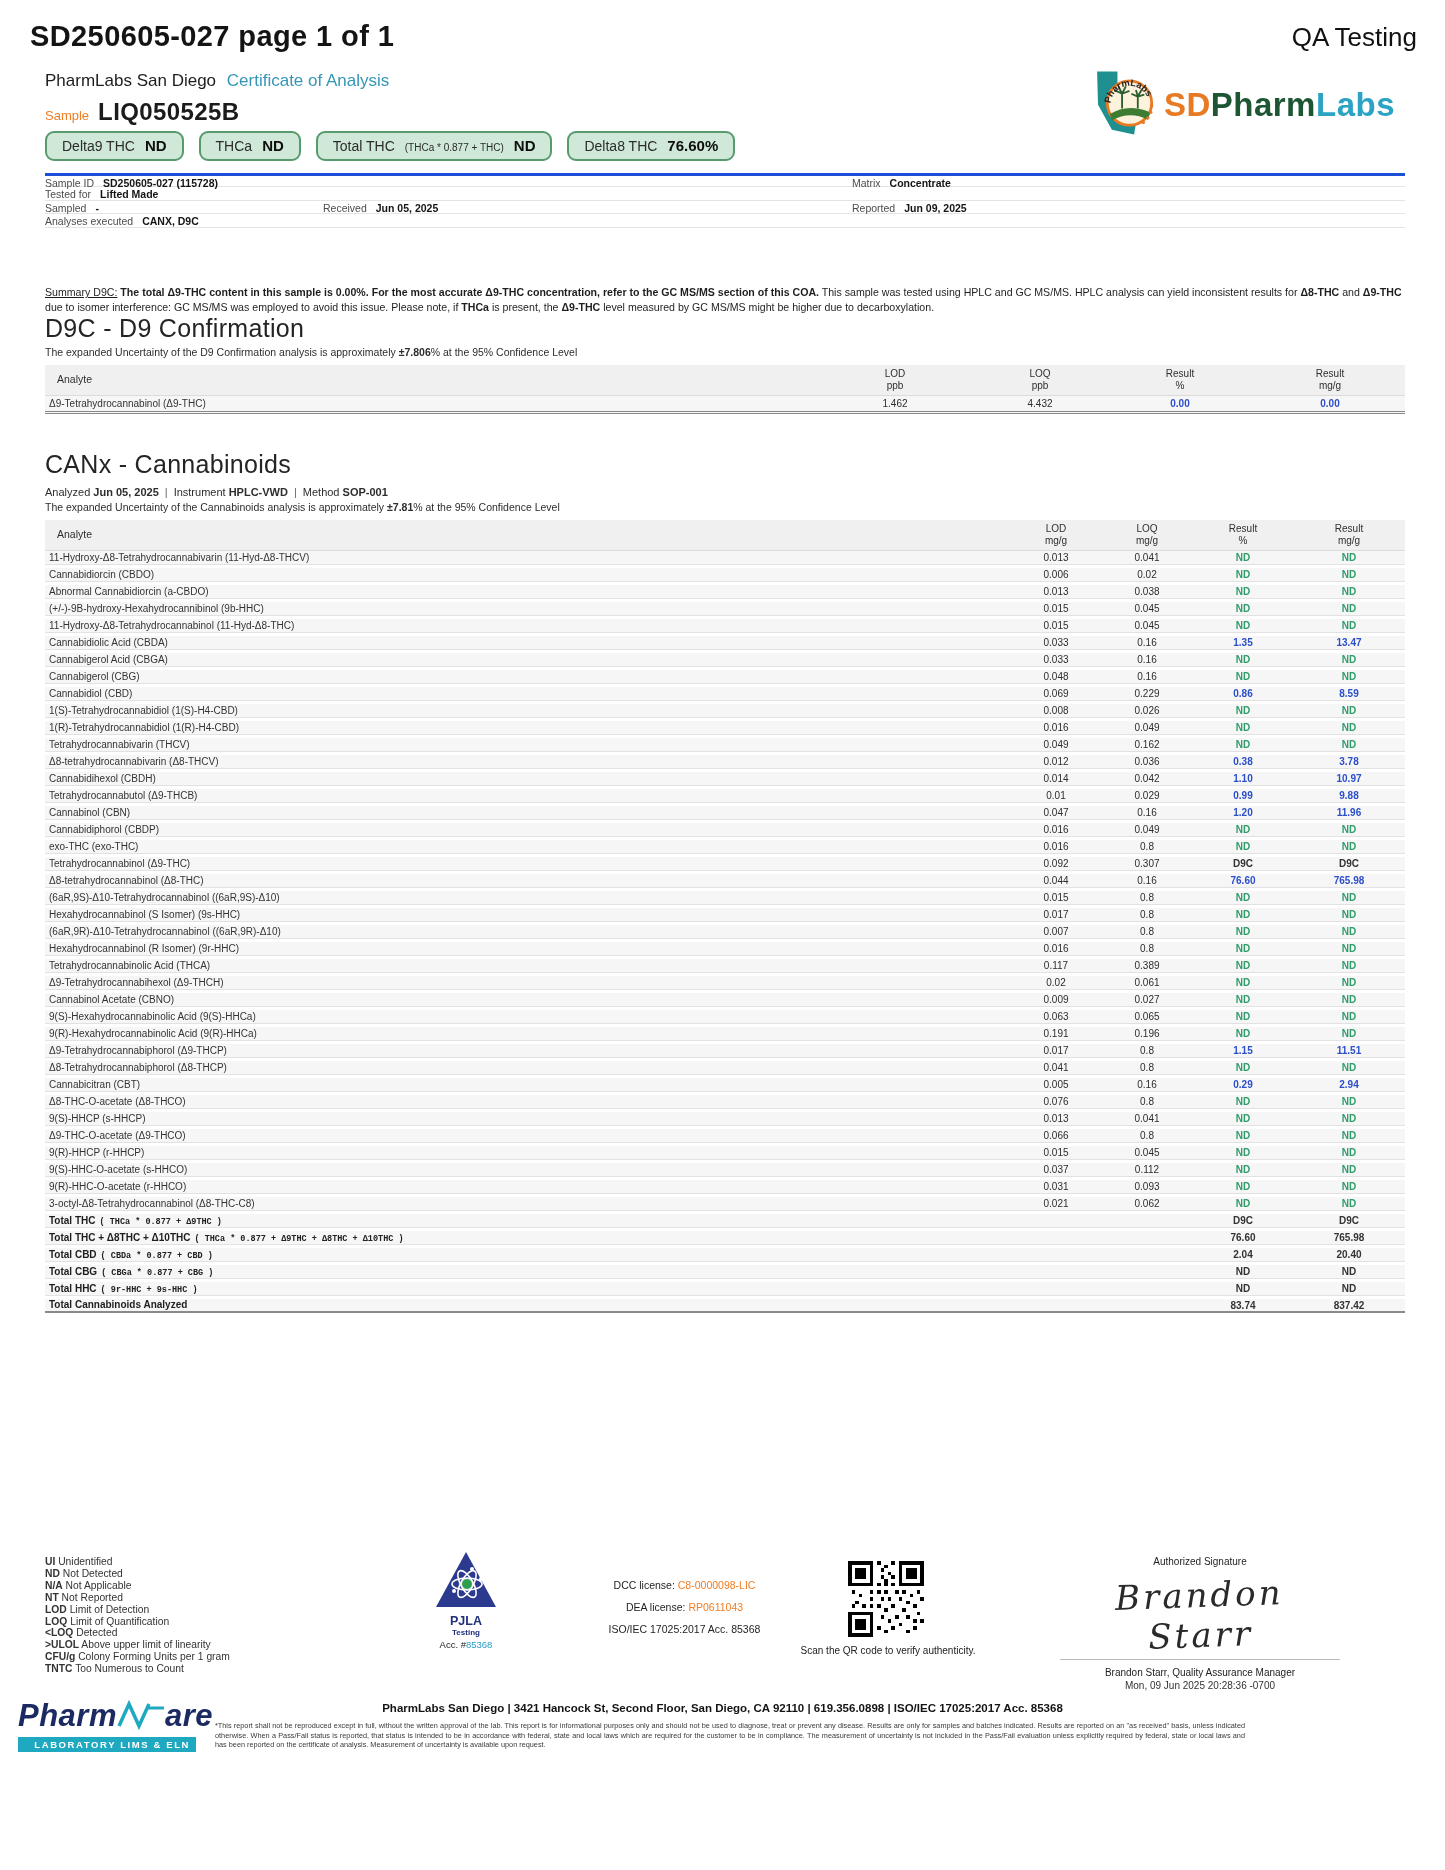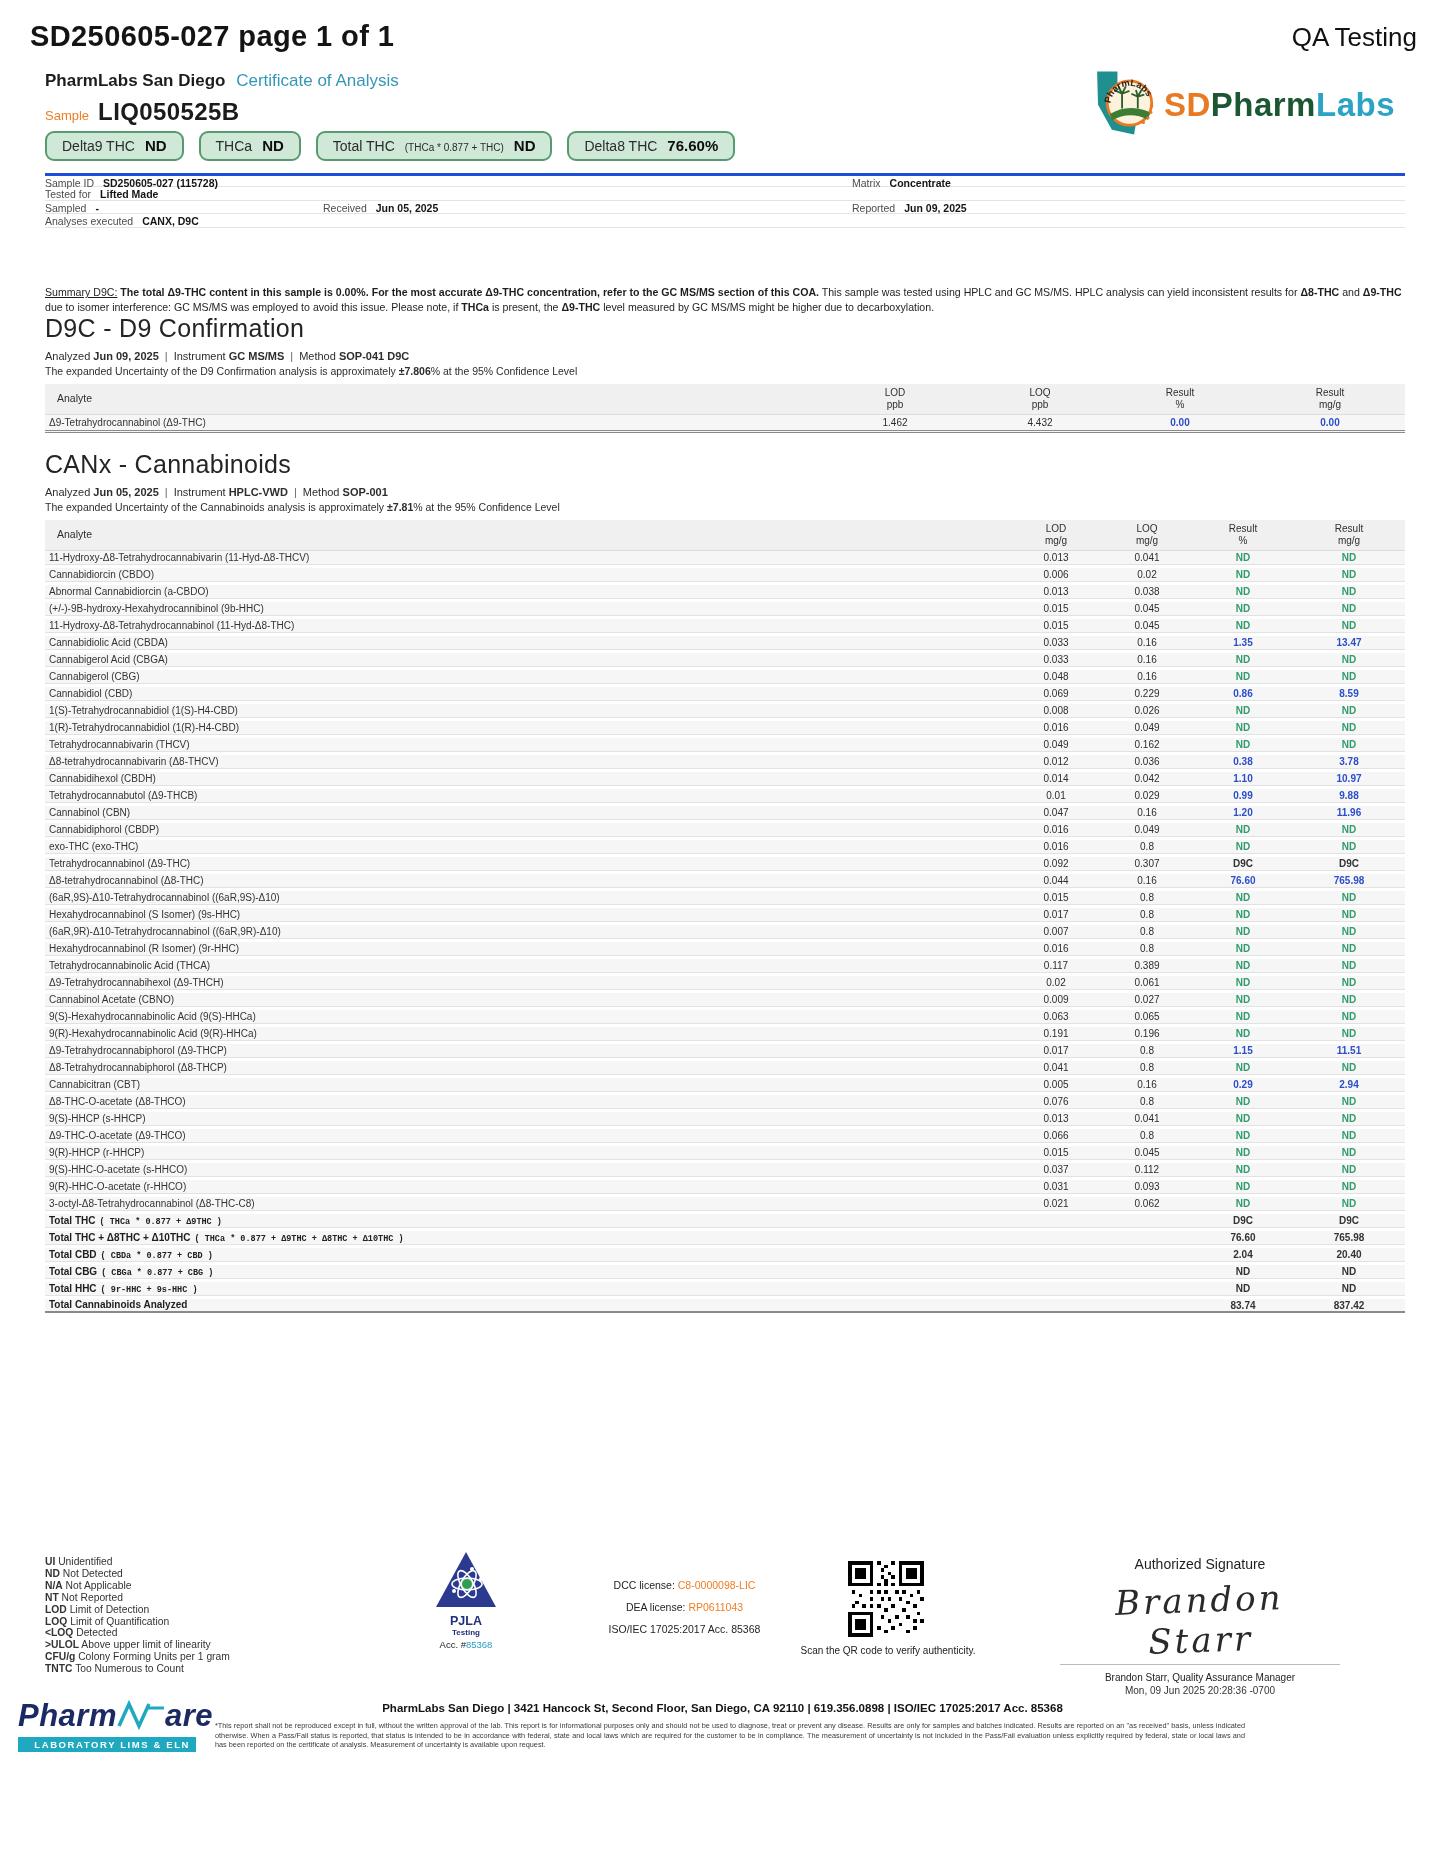--- a/index.html
+++ b/index.html
@@ -3,21 +3,21 @@
 <meta charset="utf-8">
 <style>
   * { margin:0; padding:0; box-sizing:border-box; }
   body { background:#fff; font-family:"Liberation Sans", sans-serif; }
   .page { position:relative; width:1445px; height:1870px; background:#fff; overflow:hidden; color:#222; }
 
   
   .doc-title { position:absolute; left:30px; top:20px; font-size:29px; font-weight:700; color:#141414; letter-spacing:.4px; }
   .qa { position:absolute; right:28px; top:22px; font-size:26px; font-weight:500; color:#111; }
   .lab-line { position:absolute; left:45px; top:71px; font-size:17px; }
-  .lab-name { font-weight:700; color:#1d1d1d; }
+  .lab-name { font-weight:400; color:#1d1d1d; }
   .coa { color:#3597b8; margin-left:6px; }
   .logo-block { position:absolute; right:50px; top:66px; display:flex; align-items:center; gap:4px; }
   .logo-text { font-size:33px; font-weight:700; letter-spacing:.5px; }
   .logo-sd { color:#e87a24; } .logo-pharm { color:#1d5632; } .logo-labs { color:#2ba3c4; }
   .sample-line { position:absolute; left:45px; top:98px; display:flex; align-items:baseline; gap:9px; }
   .sample-label { font-size:13px; color:#ef7d23; }
   .sample-id { font-size:24px; font-weight:700; color:#1b1b1b; letter-spacing:.4px; }
   .badges { position:absolute; left:45px; top:131px; display:flex; gap:15px; }
   .badge { display:inline-flex; align-items:baseline; gap:10px; background:#cfe8d7; border:2px solid #569a6d; border-radius:9px; padding:4px 15px 5px; }
   .badge .bl { font-size:14px; color:#2c2c2c; }
@@ -72,21 +72,21 @@
   .pjla { position:absolute; left:418px; top:1551px; width:96px; text-align:center; }
   .pjla-name { font-size:12.5px; font-weight:700; color:#20307c; margin-top:1px; }
   .pjla-sub { font-size:8px; font-weight:700; color:#20307c; }
   .pjla-acc { font-size:9.5px; color:#222; margin-top:2px; }
   .pjla-acc .num { color:#2a9ec4; }
   .licenses { position:absolute; left:592px; top:1574px; width:185px; text-align:center; font-size:10.5px; line-height:22px; color:#1f1f1f; }
   .lic-val { color:#ef7d23; }
   .qr { position:absolute; left:848px; top:1561px; width:76px; height:76px; }
   .qr-caption { position:absolute; left:780px; top:1645px; width:216px; text-align:center; font-size:10px; color:#222; white-space:nowrap; }
   .sig { position:absolute; left:1060px; top:1556px; width:280px; text-align:center; }
-  .sig-label { font-size:14px; color:#1f1f1f; }
+  .sig-label { font-size:10px; color:#1f1f1f; }
   .sig-script { font-family:"DejaVu Serif", serif; font-style:italic; font-size:34px; color:#2a2a2a; margin-top:8px; letter-spacing:3px; transform:rotate(-2deg); }
   .sig-line { border-bottom:1px solid #bbb; margin-top:4px; }
   .sig-name { font-size:10px; margin-top:7px; color:#1d1d1d; }
   .sig-date { font-size:10px; color:#333; margin-top:2px; }
   .address { position:absolute; left:0; right:0; top:1702px; text-align:center; font-size:11.5px; font-weight:700; color:#141414; }
   .disclaimer { position:absolute; left:215px; top:1721px; width:1030px; font-size:7.3px; line-height:9.6px; color:#3a3a3a; text-align:justify; }
   .pharmware { position:absolute; left:18px; top:1698px; }
   .pw-row { display:flex; align-items:flex-end; }
   .pw-txt { font-size:31px; font-weight:700; font-style:italic; color:#1c2a63; letter-spacing:.5px; }
   .pw-box { margin-top:3px; background:#1fa9c0; color:#fff; font-size:9.5px; font-weight:700; letter-spacing:1.6px; padding:2px 6px; text-align:right; width:178px; }
@@ -173,23 +173,20 @@
       <span class="ilab">Analyses executed</span><span class="ival">CANX, D9C</span>
     </div>
   </div>
 
   <div class="summary">
     <span class="ul">Summary D9C:</span><b> The total Δ9-THC content in this sample is 0.00%. For the most accurate Δ9-THC concentration, refer to the GC MS/MS section of this COA.</b><span> This sample was tested using HPLC and GC MS/MS. HPLC analysis can yield inconsistent results for </span><b>Δ8-THC</b><span> and </span><b>Δ9-THC</b><span> due to isomer interference: GC MS/MS was employed to avoid this issue. Please note, if </span><b>THCa</b><span> is present, the </span><b>Δ9-THC</b><span> level measured by GC MS/MS might be higher due to decarboxylation.</span>
   </div>
 
   <div class="section sec-d9c">
     <div class="sec-title">D9C - D9 Confirmation</div>
-    <div class="sec-meta">
-      <span>Analyzed</span> <b>Jun 09, 2025</b><span class="sep">|</span><span>Instrument</span> <b>GC MS/MS</b><span class="sep">|</span><span>Method</span> <b>SOP-041 D9C</b>
-    </div>
     <div class="sec-unc">
       <span>The expanded Uncertainty of the D9 Confirmation analysis is approximately </span><b>±7.806</b><span>% at the 95% Confidence Level</span>
     </div>
     <div class="thead">
       <div class="th th-analyte">Analyte</div>
       <div class="th d9c-c1">
           <div>LOD</div>
           <div>ppb</div>
         </div>
       <div class="th d9c-c2">

